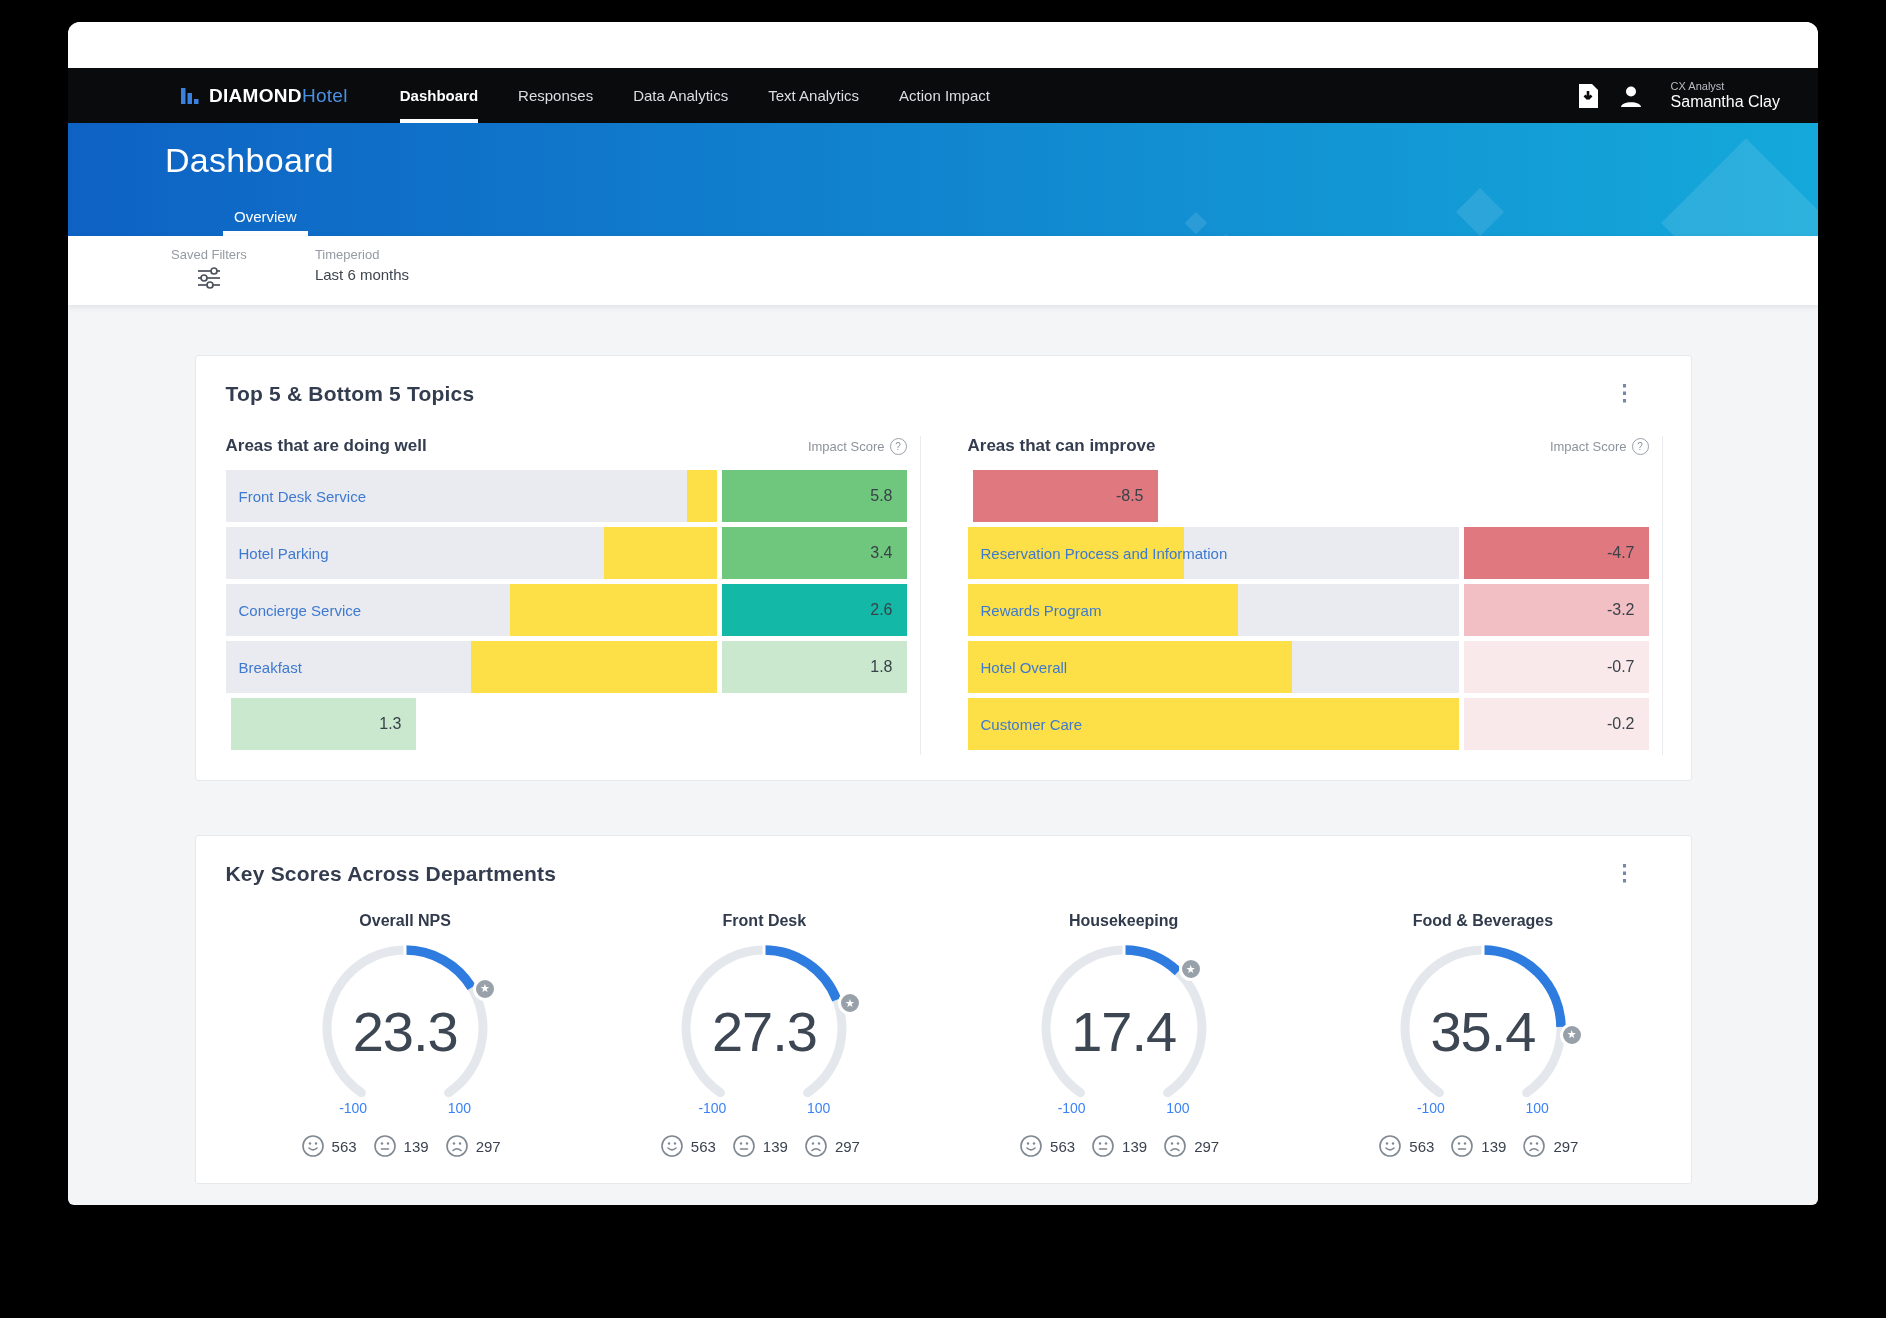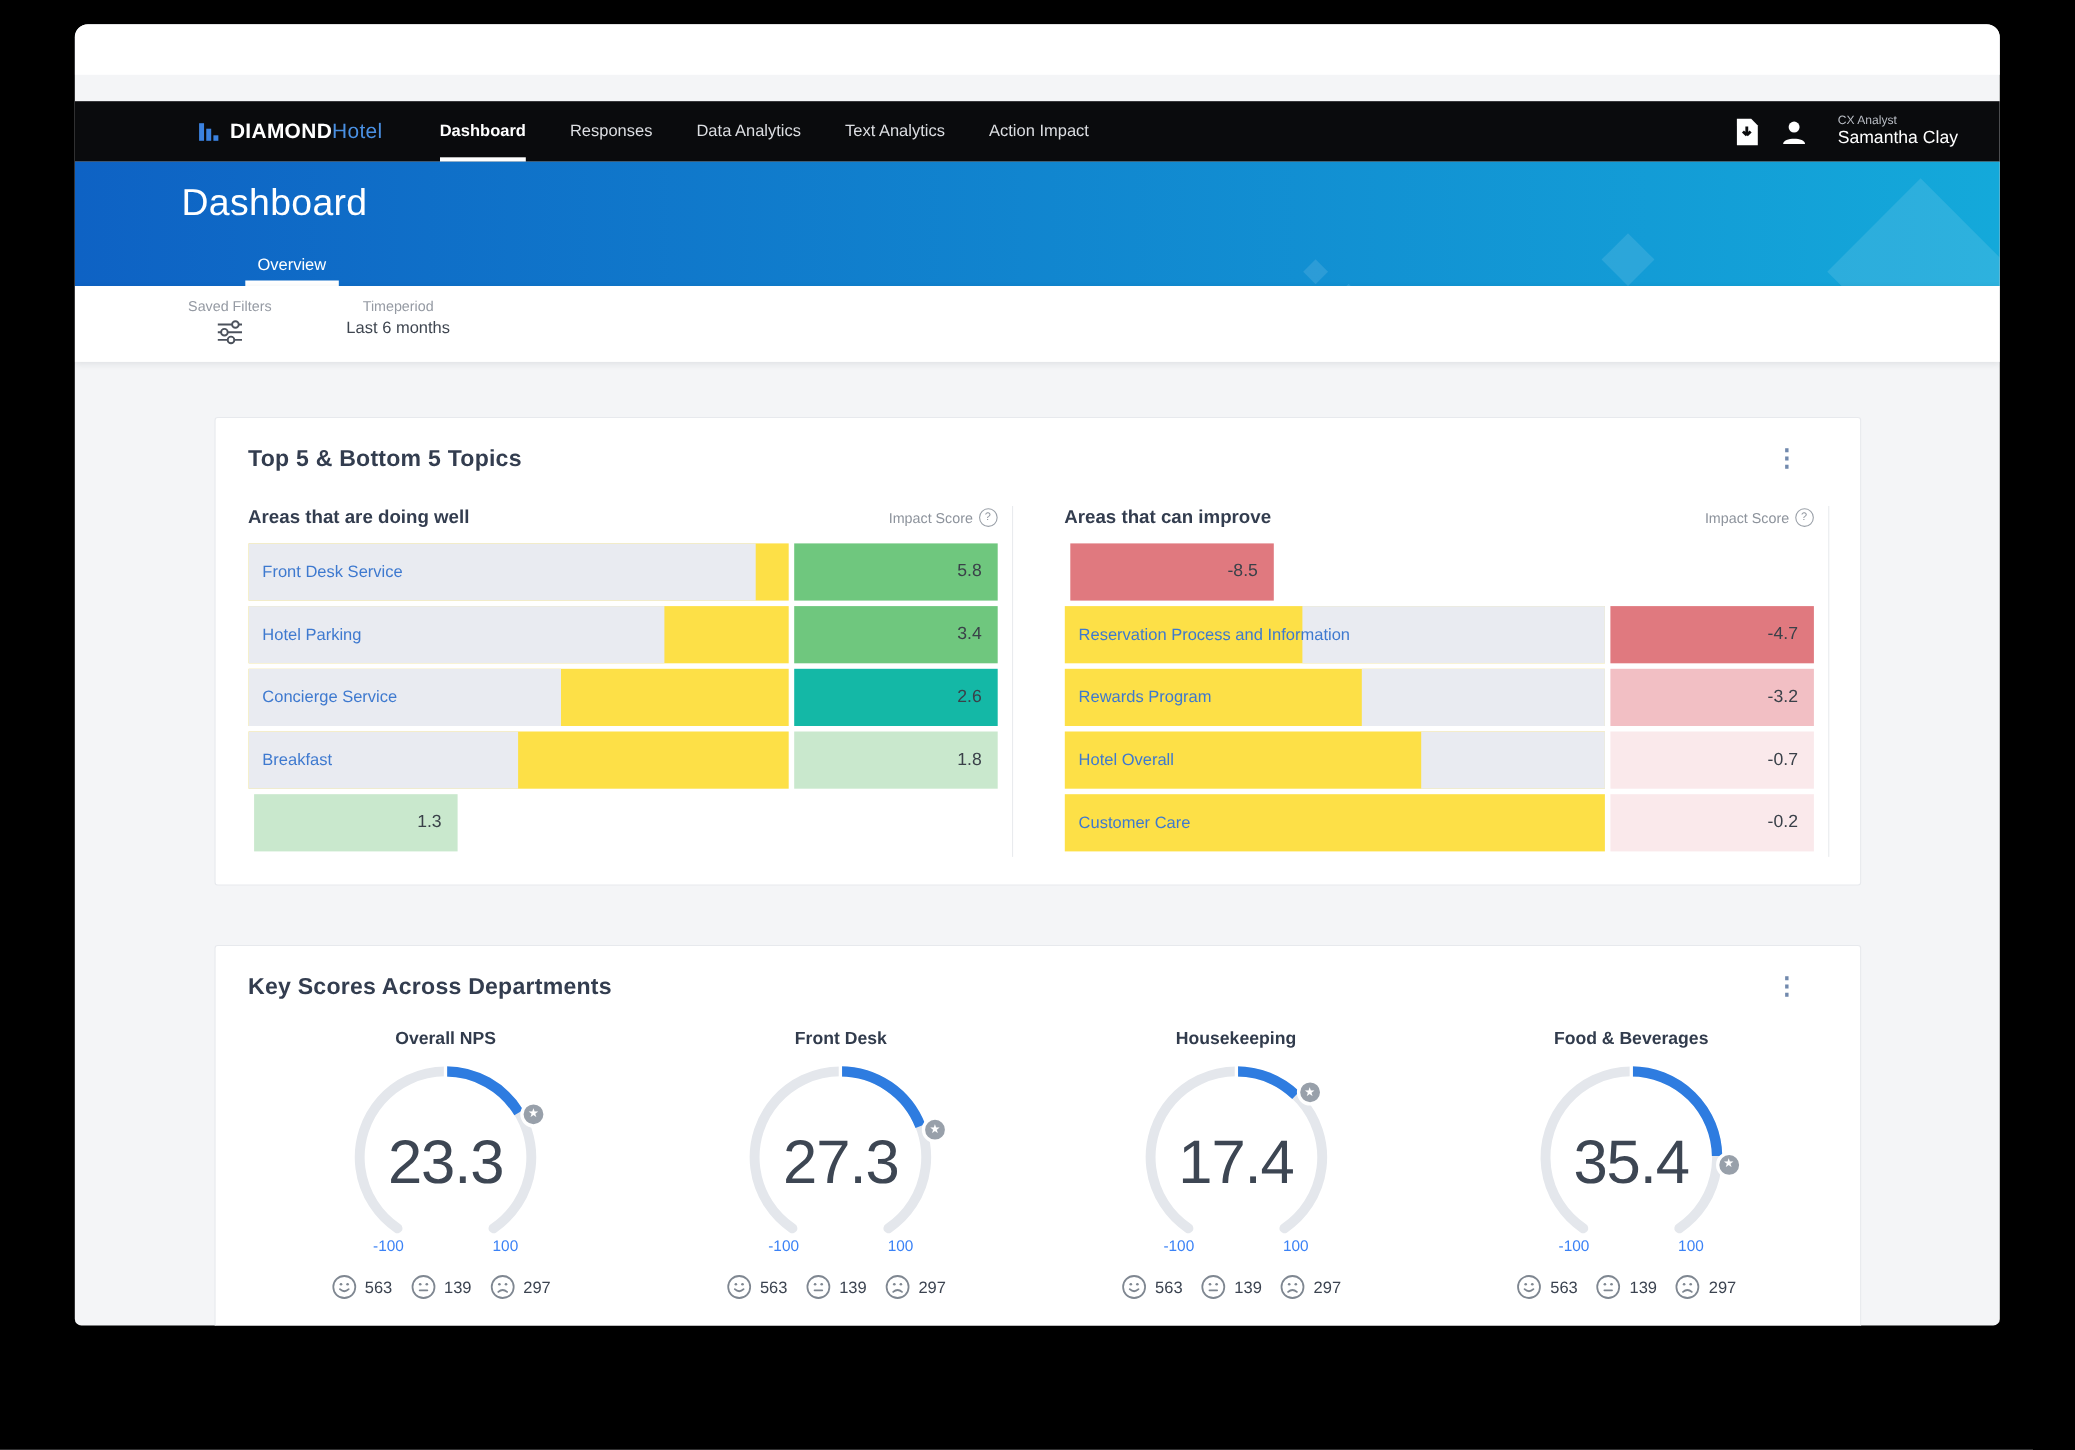--- a/index.html
+++ b/index.html
@@ -3,21 +3,21 @@
 <meta charset="utf-8">
 <style>
   html,body{margin:0;padding:0;}
   body{width:1886px;height:1318px;background:#000;position:relative;overflow:hidden;
        font-family:"Liberation Sans", sans-serif;}
   .window{position:absolute;left:68px;top:22px;width:1750px;height:1183px;background:#f4f5f7;
           border-radius:12px 12px 6px 6px;overflow:hidden;}
   
   .chrome{height:46px;background:#fff;}
   
-  .topnav{height:55px;background:#0a0b0d;display:flex;align-items:center;padding:0 38px 0 112px;box-sizing:border-box;margin-top:24px;}
+  .topnav{height:55px;background:#0a0b0d;display:flex;align-items:center;padding:0 38px 0 112px;box-sizing:border-box;}
   .brand{display:flex;align-items:center;gap:9px;cursor:pointer;}
   .brand-name{font-size:19px;letter-spacing:.3px;}
   .brand-bold{color:#fff;font-weight:bold;}
   .brand-light{color:#4a90e2;font-weight:400;}
   .nav-menu{display:flex;margin-left:52px;gap:40px;height:100%;}
   .nav-item{position:relative;display:flex;align-items:center;font-size:15px;color:#dcdee2;cursor:pointer;}
   .nav-item.active{color:#fff;font-weight:bold;}
   .nav-item.active::after{content:'';position:absolute;left:0;right:0;bottom:0;height:4px;background:#fff;}
   .nav-right{margin-left:auto;display:flex;align-items:center;gap:20px;}
   .user-block{margin-left:8px;line-height:1.15;}
@@ -25,21 +25,21 @@
   .user-name{font-size:16px;color:#fff;}
   
   .hero{height:113px;position:relative;overflow:hidden;}
   .hero-title{margin:0;padding:18px 0 0 97px;font-size:34px;font-weight:400;color:#fff;letter-spacing:.3px;}
   .hero-tab{position:absolute;left:155px;bottom:0;padding:0 11px 11px;font-size:15px;color:#fff;cursor:pointer;}
   .hero-tab::after{content:'';position:absolute;left:0;right:0;bottom:0;height:5px;background:#fff;}
   .diamond{position:absolute;background:rgba(255,255,255,.11);transform:rotate(45deg);}
   
   .filterbar{height:69px;background:#fff;display:flex;gap:68px;padding-left:103px;box-sizing:border-box;
              box-shadow:0 2px 6px rgba(40,50,60,.10);position:relative;z-index:3;}
-  .filter-group{padding-top:11px;cursor:pointer;text-align:center;}
+  .filter-group{padding-top:11px;cursor:pointer;}
   .filter-label{font-size:13px;color:#959aa3;margin-bottom:4px;}
   .filter-value{font-size:15px;color:#3f4650;}
   .filter-icon-wrap{text-align:center;}
   
   .content{padding-top:50px;}
   .card{width:1497px;margin:0 auto;background:#fff;border:1px solid #e7e9ed;border-radius:3px;
         box-sizing:border-box;position:relative;padding:26px 28px 25px 30px;}
   .card + .card{margin-top:54px;}
   .card-title{font-size:21px;font-weight:bold;color:#333d4f;letter-spacing:.2px;}
   .kebab{position:absolute;right:55px;top:26px;font-size:22px;color:#7189ad;line-height:1;cursor:pointer;

